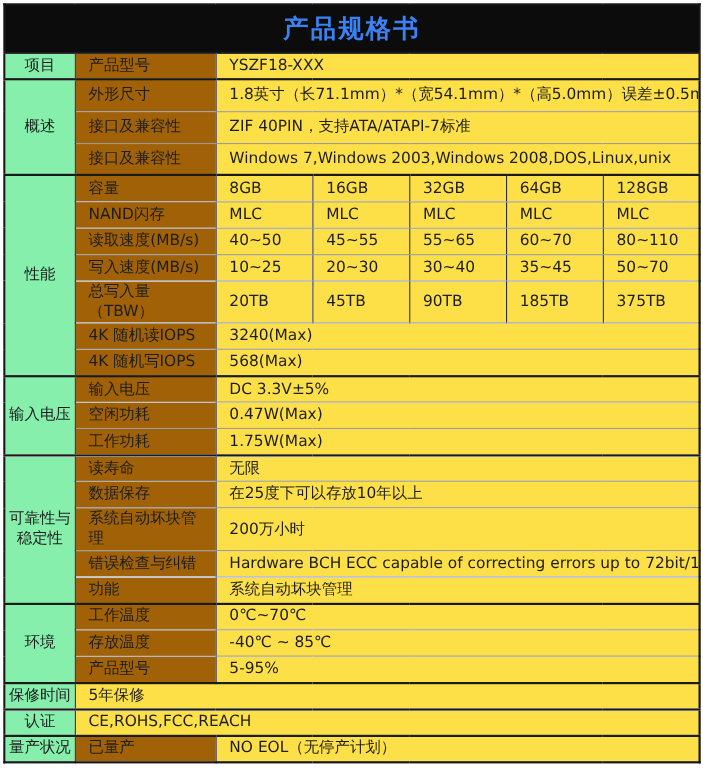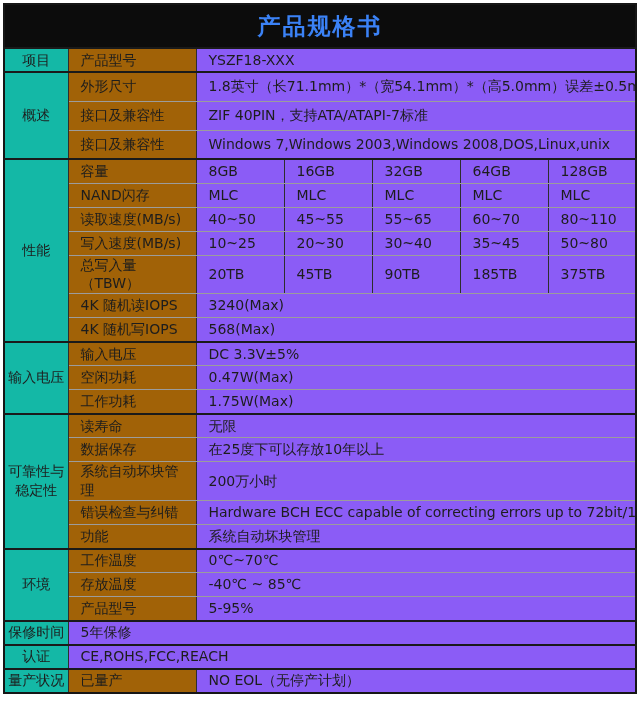--- a/index.html
+++ b/index.html
@@ -39,26 +39,26 @@
     border-left: 1px solid #2e2e2e;
     border-right: 1px solid #2e2e2e;
     border-top: 1px solid #9c9c9c;
     border-bottom: 1px solid #9c9c9c;
     padding: 0 4px 0 12px;
     overflow: hidden;
   }
   tr.tall td { height: 29px; }
   tr.ss td { border-top: 2px solid #1a1a1a; }
   td.sec {
-    background: #14b8a6;
+    background: #86efac;
     text-align: center;
     padding: 0 3px;
   }
   td.lbl { background: #a16207; }
-  td.val, td.val5 { background: #8b5cf6; white-space: nowrap; }
+  td.val, td.val5 { background: #fde047; white-space: nowrap; }
 </style>
 </head>
 <body>
 
 <div class="page">
 <table class="spec">
   <colgroup>
     <col class="c1">
         <col class="c2">
     <col class="cv">
@@ -117,21 +117,21 @@
     <td class="val5">55~65</td>
     <td class="val5">60~70</td>
     <td class="val5">80~110</td>
   </tr>
   <tr>
     <td class="lbl">写入速度(MB/s)</td>
     <td class="val5">10~25</td>
     <td class="val5">20~30</td>
     <td class="val5">30~40</td>
     <td class="val5">35~45</td>
-    <td class="val5">50~80</td>
+    <td class="val5">50~70</td>
   </tr>
   <tr>
     <td class="lbl">总写入量（TBW）</td>
     <td class="val5">20TB</td>
     <td class="val5">45TB</td>
     <td class="val5">90TB</td>
     <td class="val5">185TB</td>
     <td class="val5">375TB</td>
   </tr>
   <tr>

